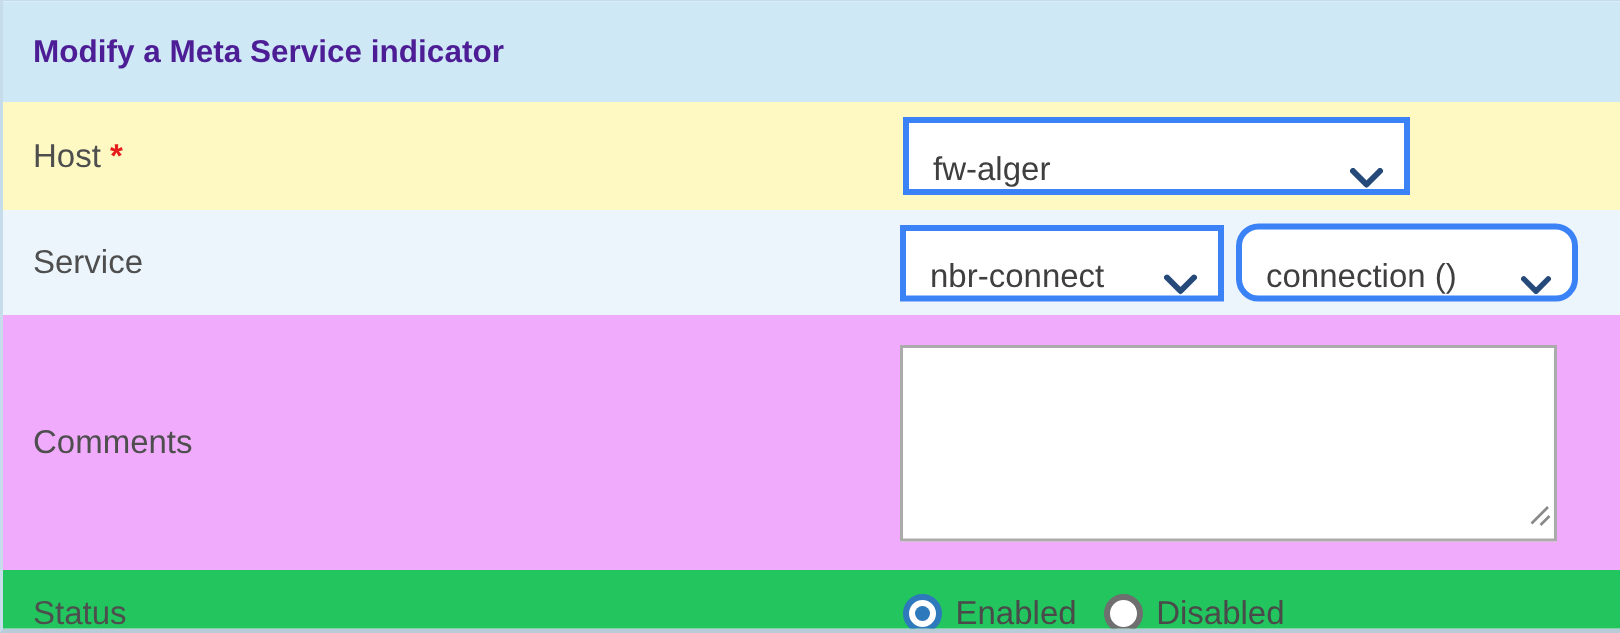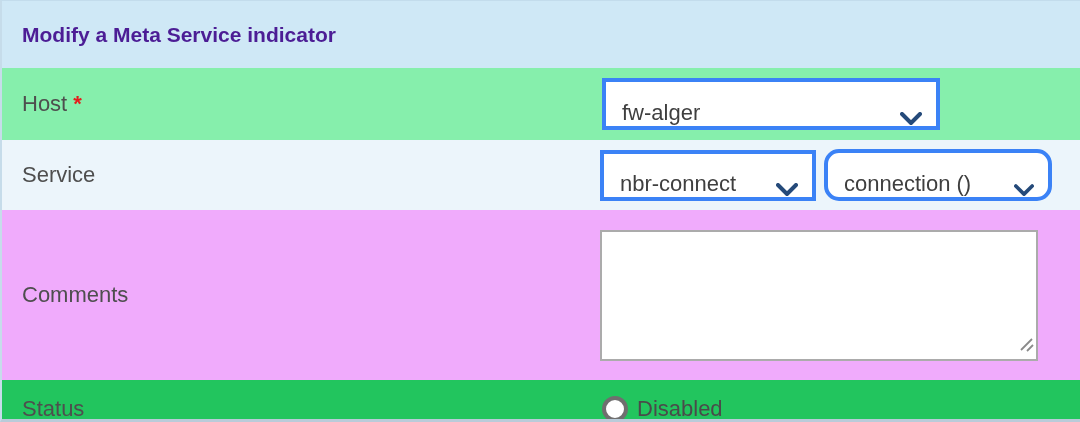--- a/index.html
+++ b/index.html
@@ -14,21 +14,21 @@
   }
 
   .panel-header {
     height:67px; background:#cfe8f6;
     display:flex; align-items:center;
     padding-left:20px;
     font-size:21px; font-weight:bold; color:#4c1d95;
   }
 
   .row { display:flex; align-items:center; width:100%; }
-  .row-host     { height:72px;  background:#86efac; }
+  .row-host     { height:72px;  background:#fef9c3; }
   .row-service  { height:70px;  background:#ecf5fb; }
   .row-comments { height:170px; background:#f0abfc; }
   .row-status   { height:57px;  background:#22c55e; }
 
   .label-cell {
     flex:0 0 598px; padding-left:20px;
     font-size:22px; color:#4e4e4e;
   }
   .required-star { color:#e61c1c; font-weight:bold; margin-left:6px; }
 
@@ -138,20 +138,24 @@
     </div>
   </div>
 
   <div class="row row-status">
     <div class="label-cell">
       <span>Status</span>
     </div>
     <div class="control-cell">
       <div class="radio-group">
         <label class="radio-item">
+          <span class="radio-circle radio-selected"></span>
+          <span class="radio-label">Enabled</span>
+        </label>
+        <label class="radio-item">
           <span class="radio-circle radio-unselected"></span>
           <span class="radio-label">Disabled</span>
         </label>
       </div>
     </div>
   </div>
 
 </div>
 
 </body></html>

